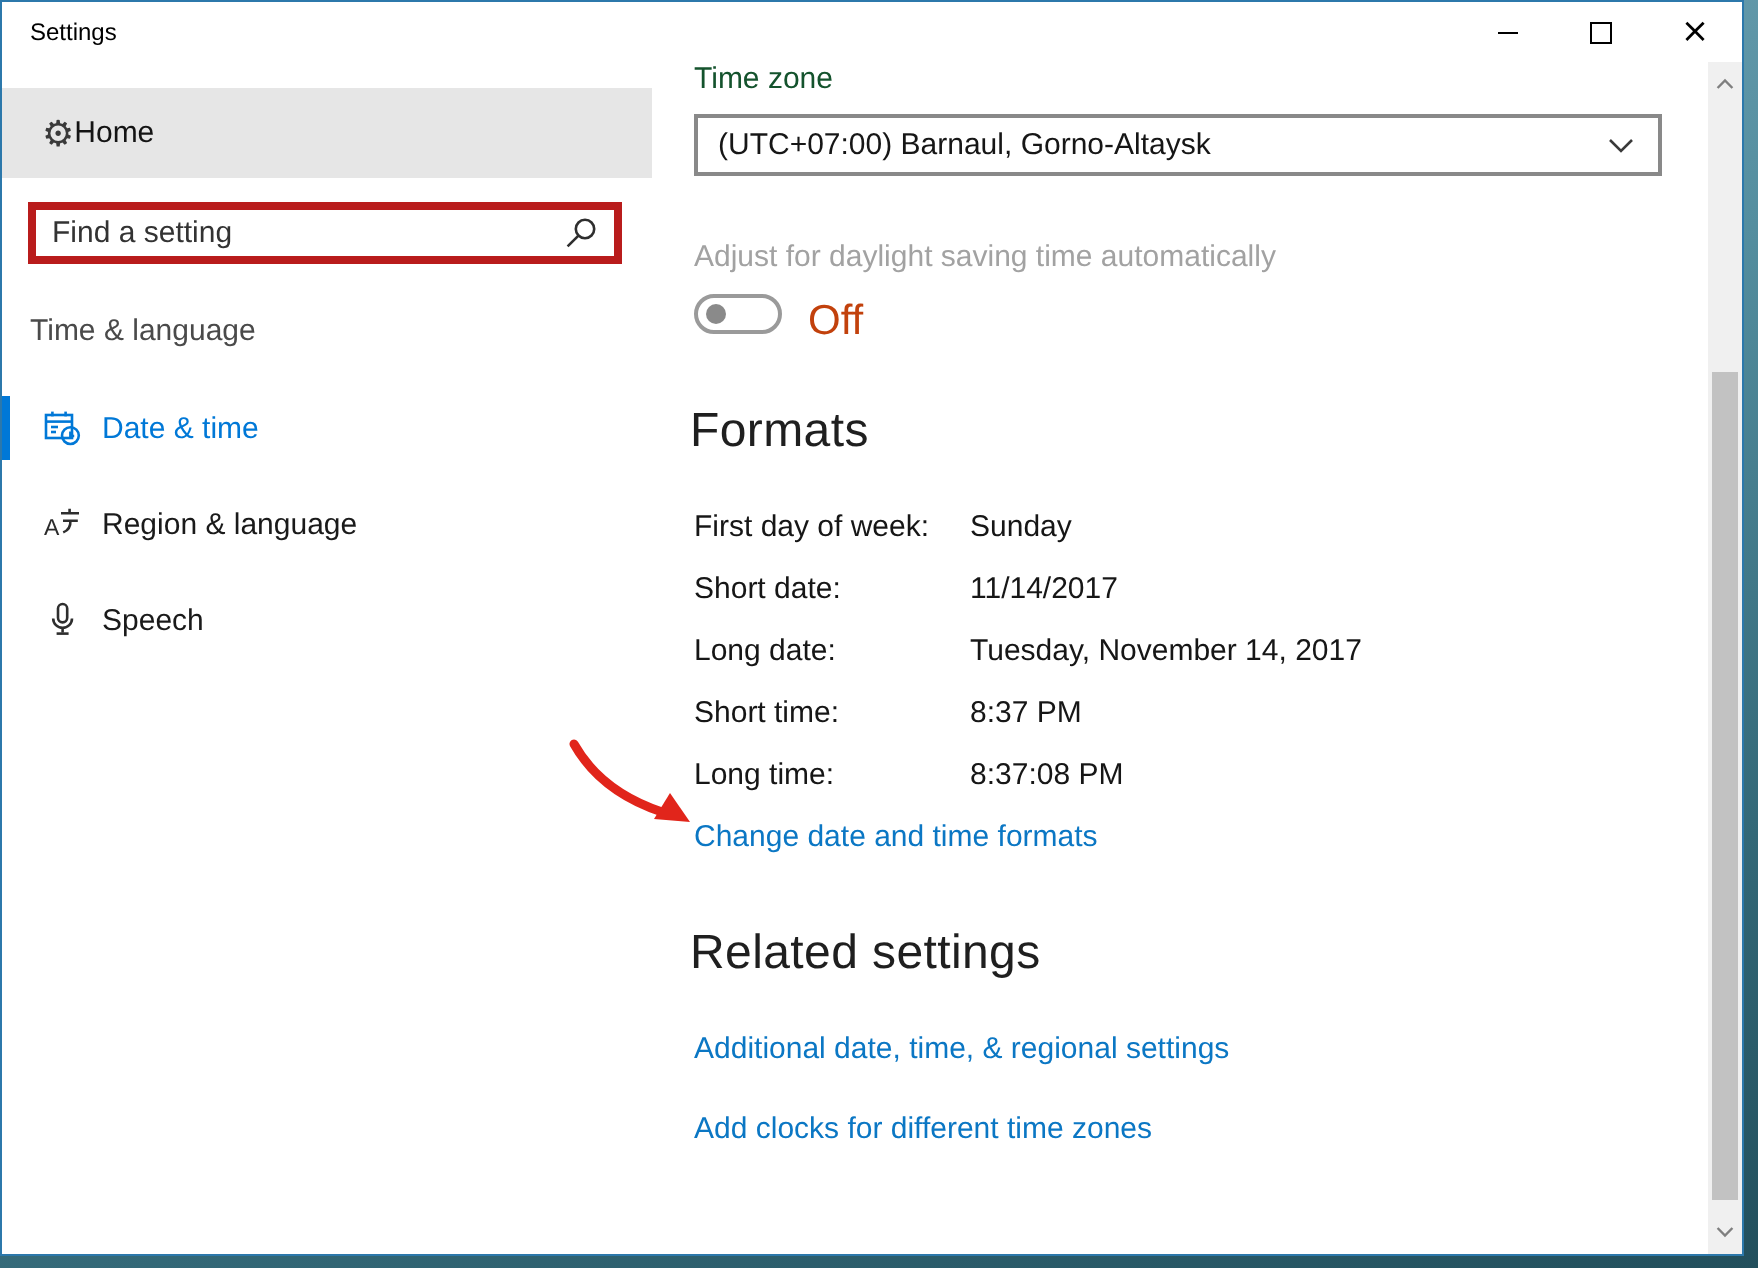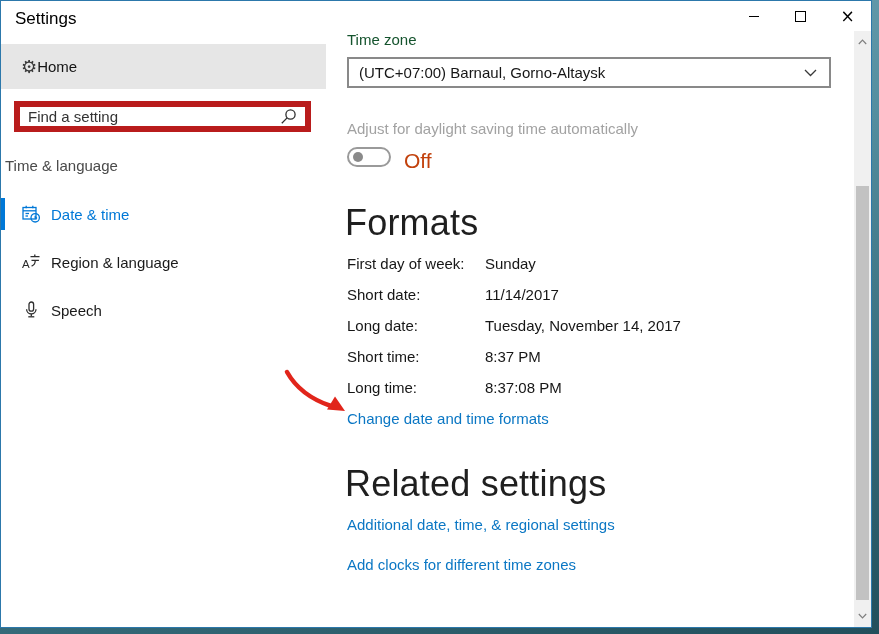--- a/index.html
+++ b/index.html
@@ -7,57 +7,57 @@
     --window-border:#2c78ab; --home-highlight:#e6e6e6; --disabled-text:#a2a2a2;
   }
   *{margin:0;padding:0;box-sizing:content-box;}
   body{width:879px;height:634px;overflow:hidden;}
   .stage{position:relative;width:879px;height:634px;overflow:hidden;
     background:linear-gradient(165deg,#7cabbc 0%,#548e9f 40%,#336877 75%,#224f5c 100%);
     font-family:"Liberation Sans","DejaVu Sans",sans-serif;}
   .window{position:absolute;left:0;top:0;width:870px;height:626px;background:#fff;
     border:1px solid var(--window-border);}
   
-  .window-title{position:absolute;left:14px;top:8px;font-size:17px;color:#000;text-align:right;}
+  .window-title{position:absolute;left:14px;top:8px;font-size:12px;color:#000;text-align:right;}
   .controls{position:absolute;right:0;top:0;height:30px;display:flex;}
   .ctrl{width:47px;height:30px;display:flex;align-items:center;justify-content:center;cursor:pointer;}
   .min-glyph{width:10px;height:1px;background:#000;}
   .max-glyph{width:9px;height:9px;border:1px solid #000;}
   .close-glyph{font-size:17px;line-height:1;color:#000;font-family:"DejaVu Sans",sans-serif;}
   
   .home-row{position:absolute;left:0;top:43px;width:325px;height:45px;background:var(--home-highlight);
     display:flex;align-items:center;cursor:pointer;}
   .gear{margin-left:20px;font-size:18px;line-height:1;color:#3a3a3a;}
   .home-label{font-size:15px;color:#141414;}
-  .search-box{position:absolute;left:13px;top:100px;width:297px;height:31px;border:6px solid #b91c1c;
+  .search-box{position:absolute;left:13px;top:100px;width:297px;height:31px;border:4px solid #b91c1c;
     box-sizing:border-box;background:#fff;display:flex;align-items:center;}
   .search-box input{flex:1;border:none;outline:none;background:transparent;font-size:15px;color:#222;
     padding-left:8px;font-family:"Liberation Sans","DejaVu Sans",sans-serif;}
   .search-box input::placeholder{color:#333;opacity:1;}
   .search-box svg{margin-right:8px;flex:0 0 auto;}
-  .section-header{position:absolute;left:4px;top:156px;font-size:15px;color:#4a4a4a;}
+  .section-header{position:absolute;left:14px;top:156px;font-size:15px;color:#4a4a4a;}
   .nav{position:absolute;left:0;top:189px;width:325px;}
   .nav-item{position:relative;height:48px;display:flex;align-items:center;font-size:15px;color:#1a1a1a;cursor:pointer;}
   .nav-item .nicon{width:19px;margin-left:21px;display:flex;justify-content:center;}
   .nav-item .nlabel{margin-left:10px;}
   .nav-item.selected .nlabel{color:var(--accent);}
   .nav-item.selected::before{content:'';position:absolute;left:0;top:8px;width:4px;height:32px;background:var(--accent);}
   
   .tz-label{position:absolute;left:346px;top:30px;font-size:15px;color:#14532d;}
   .dropdown{position:absolute;left:346px;top:56px;width:484px;height:31px;box-sizing:border-box;
     border:2px solid #898989;background:#fff;display:flex;align-items:center;justify-content:space-between;
     padding:0;font-size:15px;color:#161616;cursor:pointer;}
   .dropdown .dval{padding-left:10px;}
   .dropdown svg{margin-right:12px;}
   .dst-label{position:absolute;left:346px;top:119px;font-size:15px;color:var(--disabled-text);}
   .toggle{position:absolute;left:346px;top:146px;width:44px;height:20px;border:2px solid #9a9a9a;
     border-radius:12px;box-sizing:border-box;cursor:pointer;}
   .knob{position:absolute;left:4px;top:3px;width:10px;height:10px;border-radius:50%;background:#8a8a8a;}
   .toggle-state{position:absolute;left:403px;top:148px;font-size:21px;color:#c2410c;}
-  .h1{position:absolute;left:344px;font-size:36px;font-weight:300;color:#1f1f1f;letter-spacing:.2px;}
+  .h1{position:absolute;left:344px;font-size:24px;font-weight:300;color:#1f1f1f;letter-spacing:.2px;}
   .h-formats{top:201px;}
   .h-related{top:462px;}
   .fmt-rows{position:absolute;left:346px;top:254px;}
   .fmt-row{display:flex;height:31px;font-size:15px;color:#161616;}
   .fmt-label{width:138px;}
   .link{position:absolute;left:346px;font-size:15px;color:var(--link);cursor:pointer;}
   .change-link{top:409px;}
   .rel-link-1{top:515px;}
   .rel-link-2{top:555px;}
   

